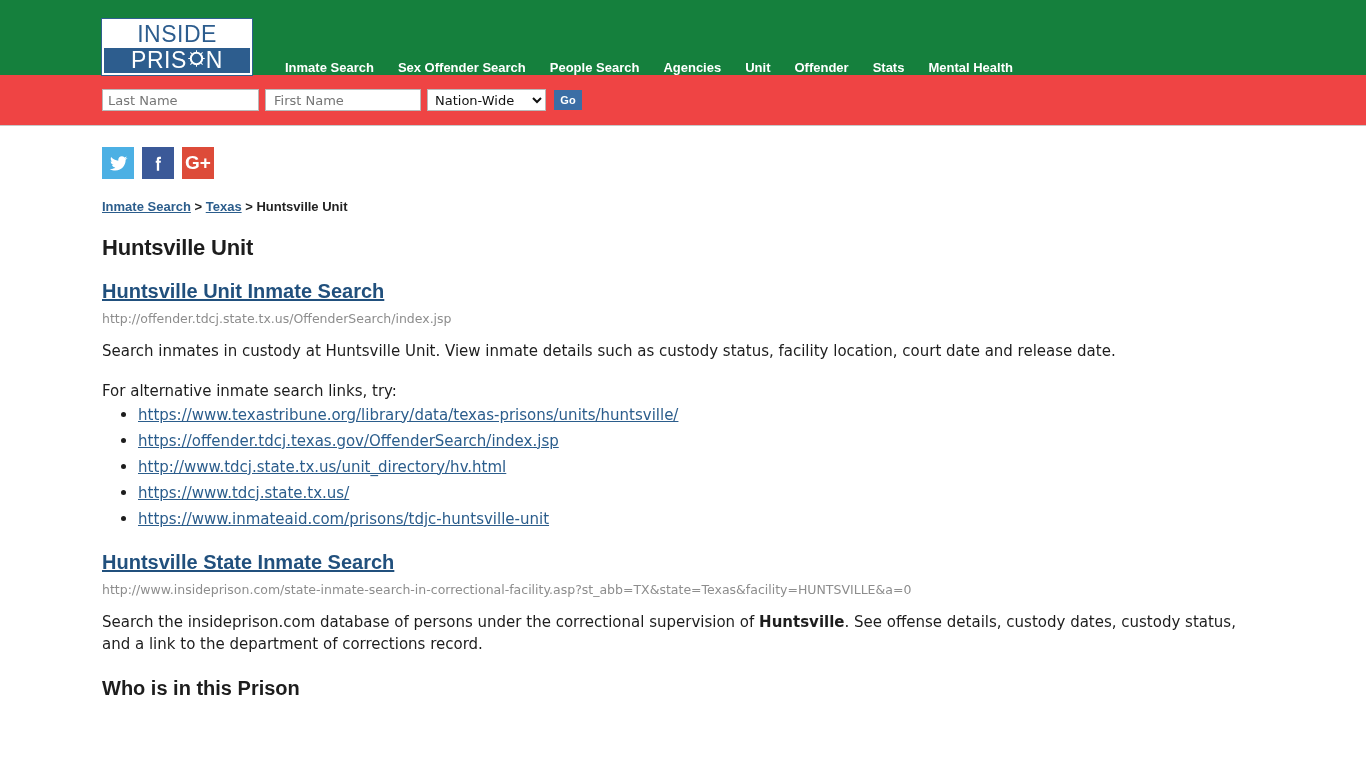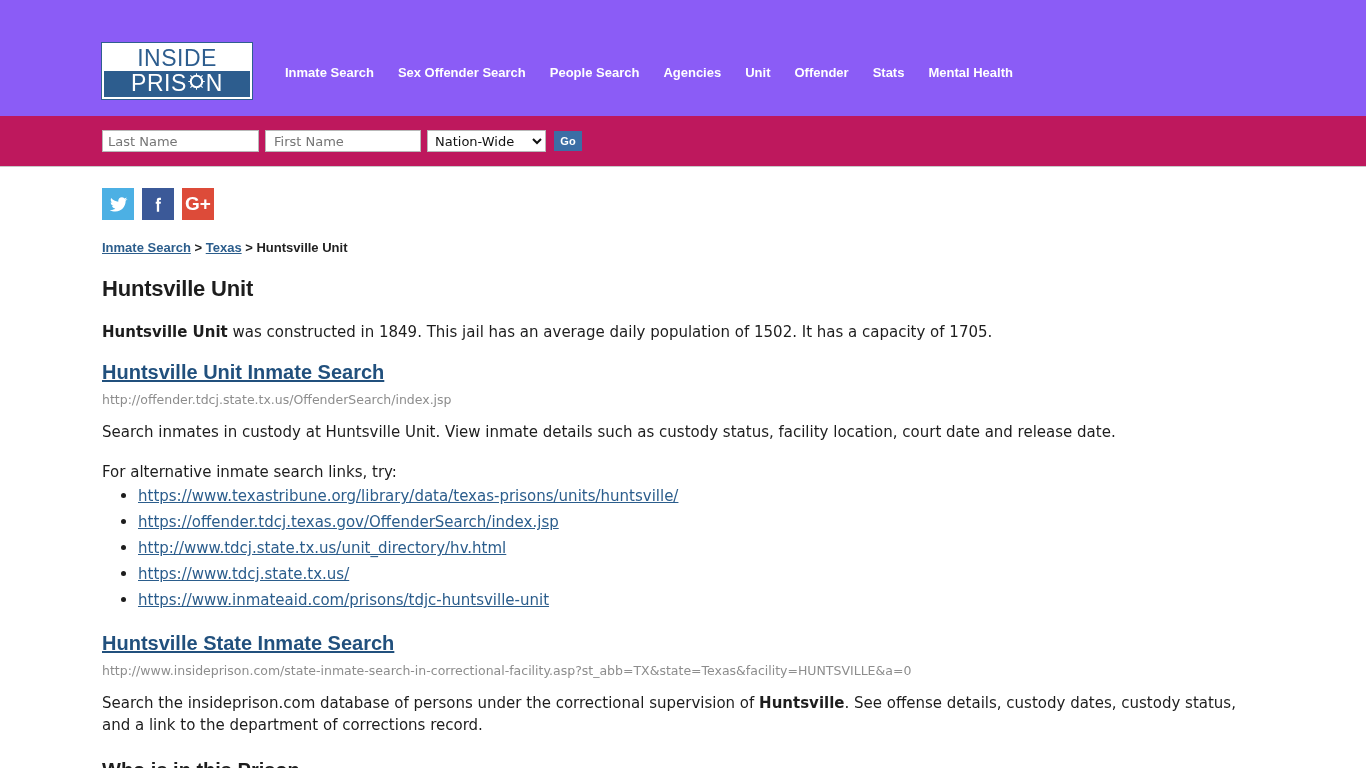--- a/index.html
+++ b/index.html
@@ -7,26 +7,26 @@
   html, body {
     margin: 0; padding: 0;
     width: 1366px; height: 768px;
     background: #ffffff;
     font-family: "DejaVu Sans", "Liberation Sans", sans-serif;
     overflow: hidden;
   }
 
   
   .header {
-    background: #8b5cf6;
-    height: 116px;
+    background: #15803d;
+    height: 75px;
     width: 100%;
     position: relative;
     display: flex;
-    align-items: center;
+    align-items: flex-end;
   }
   .logo-wrap {
     margin-left: 102px;
     margin-top: 25px;
     width: 150px;
     height: 56px;
     background: #ffffff;
     border: 2px solid #ffffff;
     display: flex;
     flex-direction: column;
@@ -73,21 +73,21 @@
     color: #ffffff;
     font-family: "Liberation Sans", sans-serif;
     font-size: 13px;
     font-weight: bold;
     text-decoration: none;
     white-space: nowrap;
   }
 
   
   .searchbar {
-    background: #be185d;
+    background: #ef4444;
     height: 51px;
     width: 100%;
     display: flex;
     align-items: center;
     padding-left: 102px;
     gap: 6px;
     border-bottom: 1px solid #c8c8c8;
   }
   .searchbar input[type=text] {
     height: 22px;
@@ -303,23 +303,20 @@
   <div class="breadcrumb">
     <a href="#">Inmate Search</a>
     <span class="sep">&gt;</span>
     <a href="#">Texas</a>
     <span class="sep">&gt;</span>
     <span>Huntsville Unit</span>
   </div>
 
   <h1 class="page-title">Huntsville Unit</h1>
 
-  <p class="intro">
-    <b>Huntsville Unit</b><span> was constructed in 1849. This jail has an average daily population of 1502. It has a capacity of 1705.</span>
-  </p>
 
   <h2 class="section">
     <a href="#">Huntsville Unit Inmate Search</a>
   </h2>
   <div class="url">http://offender.tdcj.state.tx.us/OffenderSearch/index.jsp</div>
   <p class="body-text">Search inmates in custody at Huntsville Unit. View inmate details such as custody status, facility location, court date and release date.</p>
 
   <p class="alt-intro">For alternative inmate search links, try:</p>
   <ul class="alt-links">
     <li><a href="#">https://www.texastribune.org/library/data/texas-prisons/units/huntsville/</a></li>

